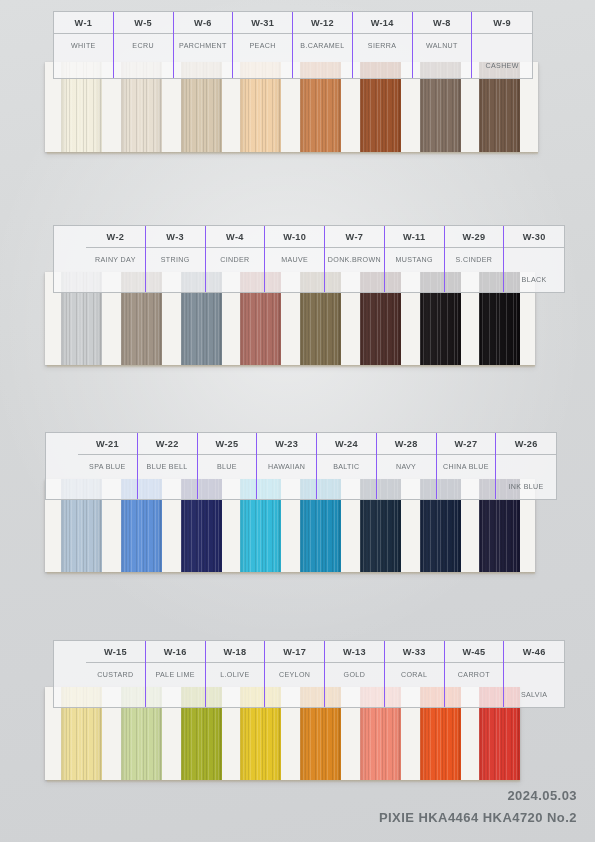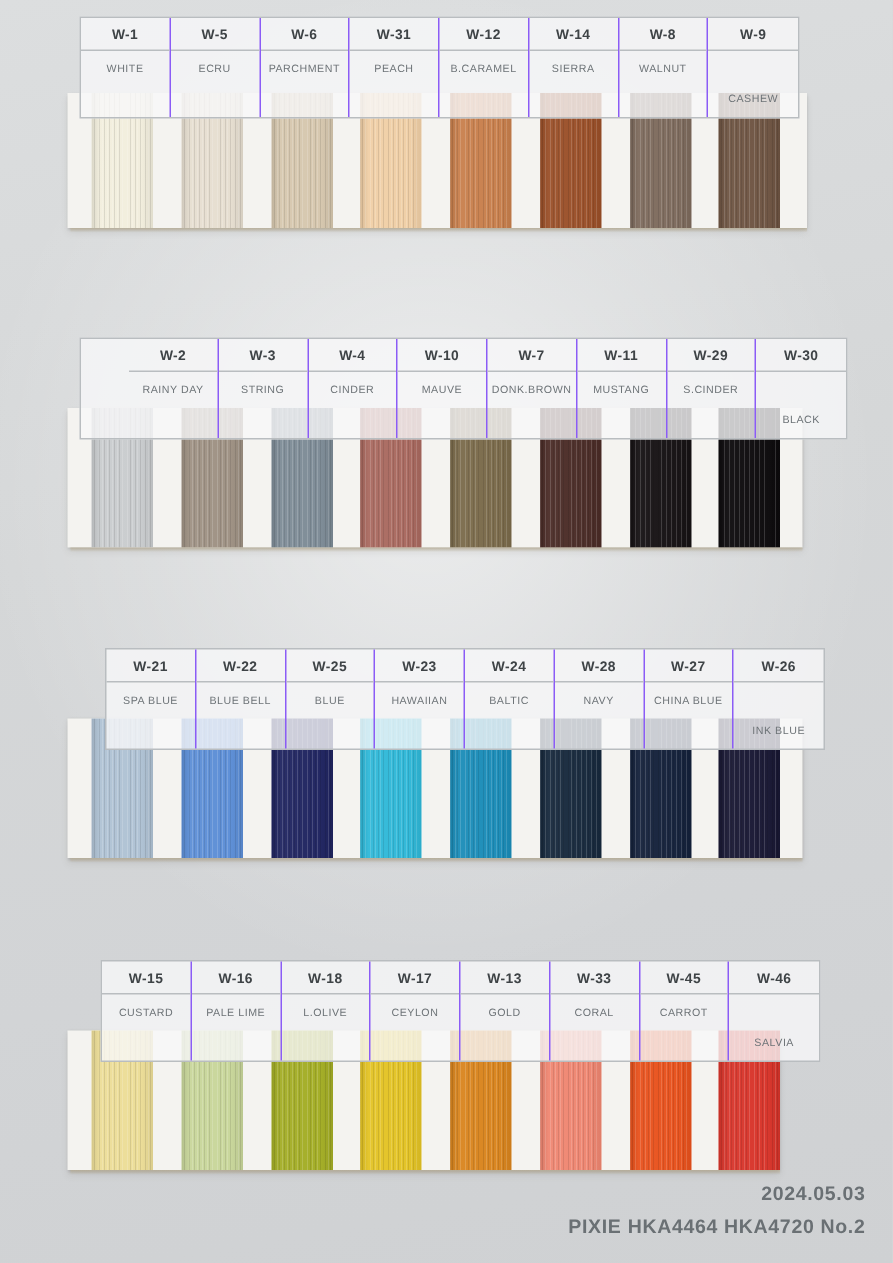--- a/index.html
+++ b/index.html
@@ -290,21 +290,21 @@
         <div class="swatch-slot">
           <div class="swatch" title="W-28 NAVY" style="background: rgb(22, 40, 60);"></div>
         </div>
         <div class="swatch-slot">
           <div class="swatch" title="W-27 CHINA BLUE" style="background: rgb(19, 32, 58);"></div>
         </div>
         <div class="swatch-slot">
           <div class="swatch" title="W-26 INK BLUE" style="background: rgb(24, 23, 51);"></div>
         </div>
       </div>
-      <div class="label-table" style="left: 70px; top: 432px;">
+      <div class="label-table" style="left: 45px; top: 432px; padding-left: 32px;">
         <div class="label-cell">
           <div class="code-box">W-21</div>
           <div class="name-box">SPA BLUE</div>
         </div>
         <div class="label-cell">
           <div class="code-box">W-22</div>
           <div class="name-box">BLUE BELL</div>
         </div>
         <div class="label-cell">
           <div class="code-box">W-25</div>
@@ -352,21 +352,21 @@
         <div class="swatch-slot">
           <div class="swatch" title="W-33 CORAL" style="background: rgb(239, 134, 113);"></div>
         </div>
         <div class="swatch-slot">
           <div class="swatch" title="W-45 CARROT" style="background: rgb(232, 81, 28);"></div>
         </div>
         <div class="swatch-slot">
           <div class="swatch" title="W-46 SALVIA" style="background: rgb(216, 52, 42);"></div>
         </div>
       </div>
-      <div class="label-table" style="left: 67px; top: 640px;">
+      <div class="label-table" style="left: 53px; top: 640px; padding-left: 32px;">
         <div class="label-cell">
           <div class="code-box">W-15</div>
           <div class="name-box">CUSTARD</div>
         </div>
         <div class="label-cell">
           <div class="code-box">W-16</div>
           <div class="name-box">PALE LIME</div>
         </div>
         <div class="label-cell">
           <div class="code-box">W-18</div>

